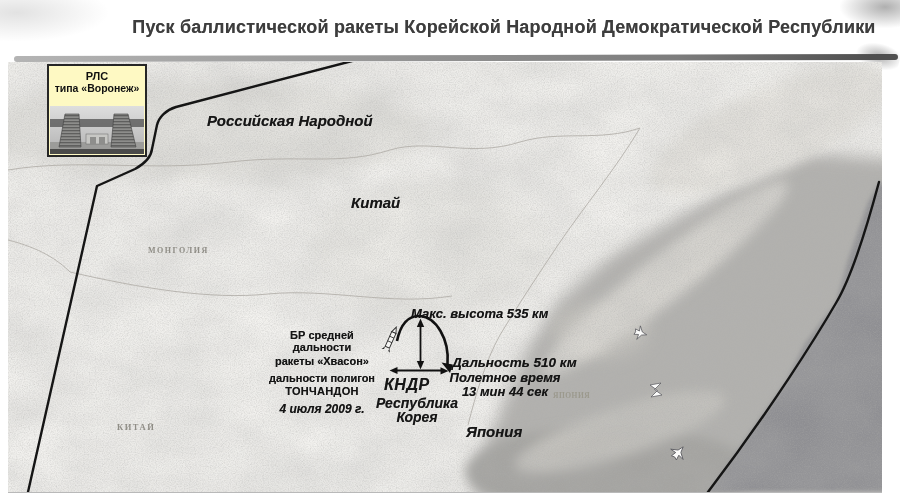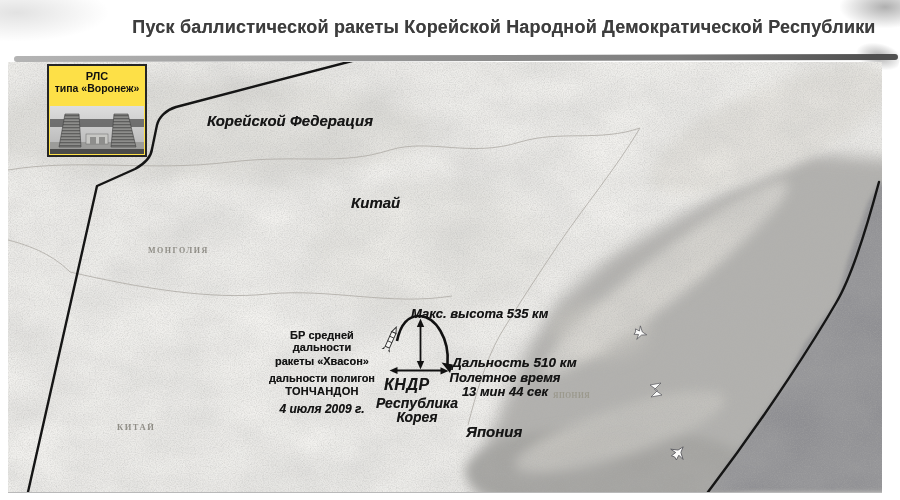--- a/index.html
+++ b/index.html
@@ -55,21 +55,21 @@
   .missile-block{position:absolute;left:261px;top:329px;width:122px;text-align:center;
                  font-weight:bold;color:#141414;font-size:11px;line-height:12px;
                  text-shadow:0 0 .4px rgba(0,0,0,.5);}
   .missile-block .m2{margin-top:2px;}
   .missile-block .m3{margin-top:5px;}
   .missile-block .m4{margin-top:1px;letter-spacing:.3px;}
   .missile-block .m5{margin-top:6px;font-style:italic;font-size:12px;}
   
   .inset{
     position:absolute;left:47px;top:64px;width:100px;height:93px;
-    background:#fde047;border:2px solid #262626;box-sizing:border-box;z-index:5;
+    background:#fef9c3;border:2px solid #262626;box-sizing:border-box;z-index:5;
   }
   .inset-t{ text-align:center;font-weight:bold;color:#101010;margin-top:4px;
             font-size:11px;line-height:12px;}
   .inset-t2{text-align:center;font-weight:bold;color:#101010;font-size:10.5px;line-height:12px;}
   .inset-photo{position:absolute;left:1px;bottom:1px;width:94px;height:48px;}
 </style>
 </head>
 <body>
 
 <div class="corner-shade-tl"></div>
@@ -187,21 +187,21 @@
     <rect x="0" y="36" width="94" height="12" fill="#9c9c9a"></rect>
     <rect x="0" y="43" width="94" height="5" fill="#4a4a49"></rect>
     <polygon points="9,41 15,8 29,8 31,41" fill="url(#tex)" stroke="#3f3f3f" stroke-width=".6"></polygon>
     <polygon points="61,41 64,8 78,8 86,41" fill="url(#tex)" stroke="#3f3f3f" stroke-width=".6"></polygon>
     <rect x="36" y="28" width="22" height="10" fill="#c7c7c4" stroke="#6a6a68" stroke-width=".5"></rect>
     <rect x="40" y="31" width="6" height="7" fill="#8e8e8c"></rect>
     <rect x="49" y="31" width="6" height="7" fill="#8e8e8c"></rect>
   </svg>
 </div>
 
-<div class="lbl it lbl-russia">Корейской Федерация</div>
+<div class="lbl it lbl-russia">Российская Народной</div>
 <div class="lbl it lbl-china">Китай</div>
 <div class="lbl it lbl-dprk">КНДР</div>
 <div class="lbl it lbl-skorea">
   <div>Республика</div>
   <div>Корея</div>
 </div>
 <div class="lbl it lbl-japan">Япония</div>
 
 <div class="faint faint-mongolia">МОНГОЛИЯ</div>
 <div class="faint faint-china">КИТАЙ</div>

